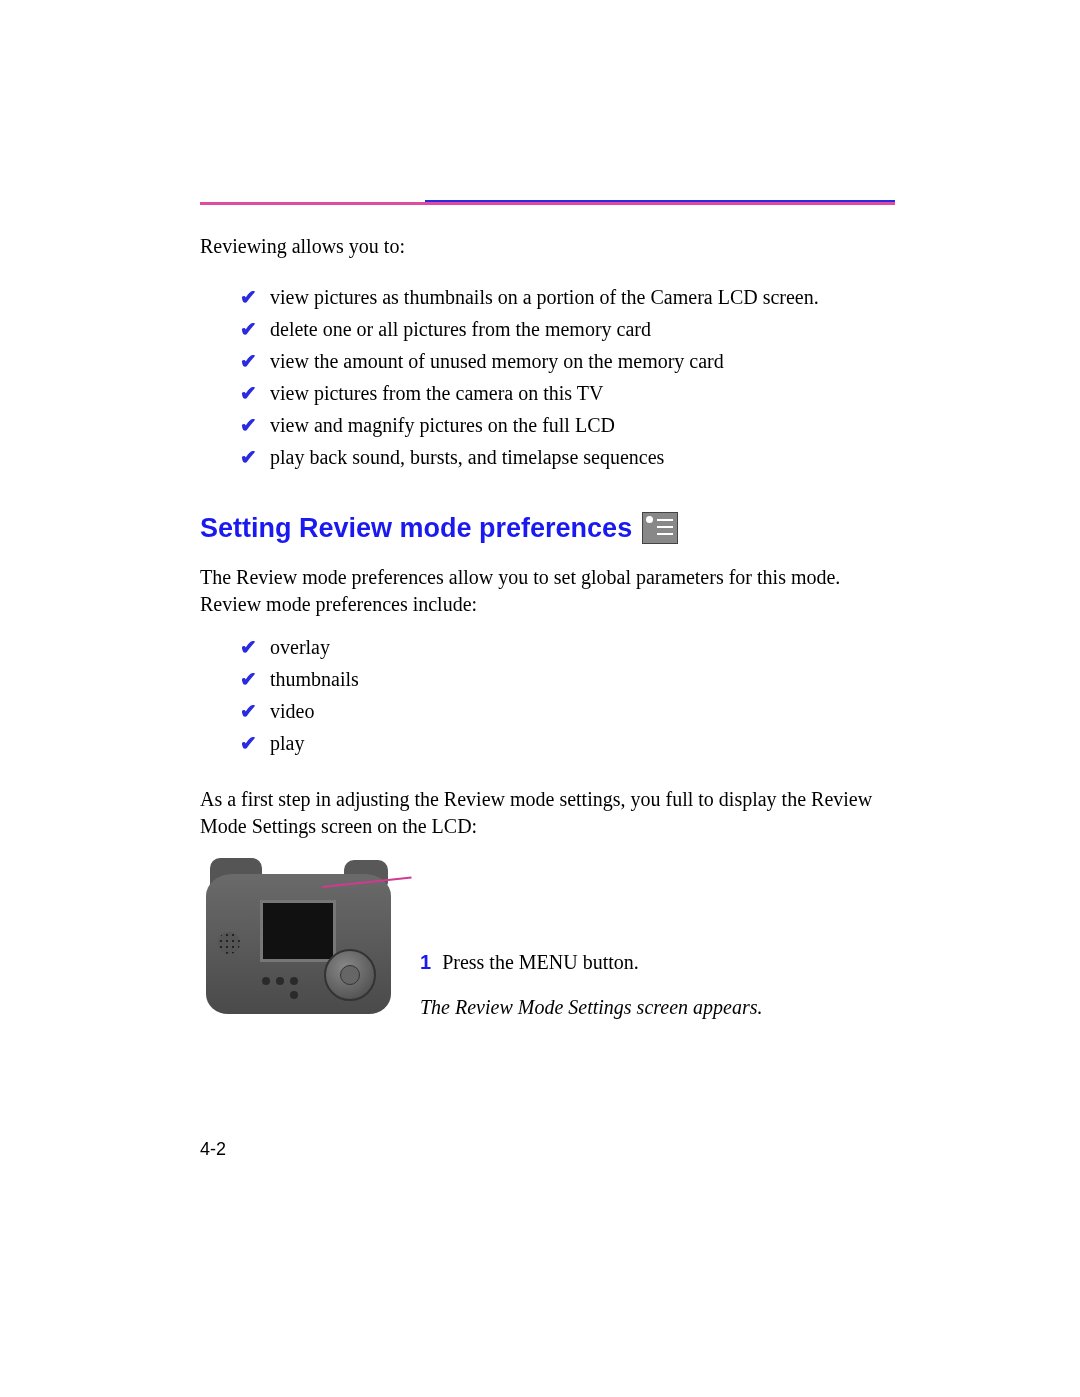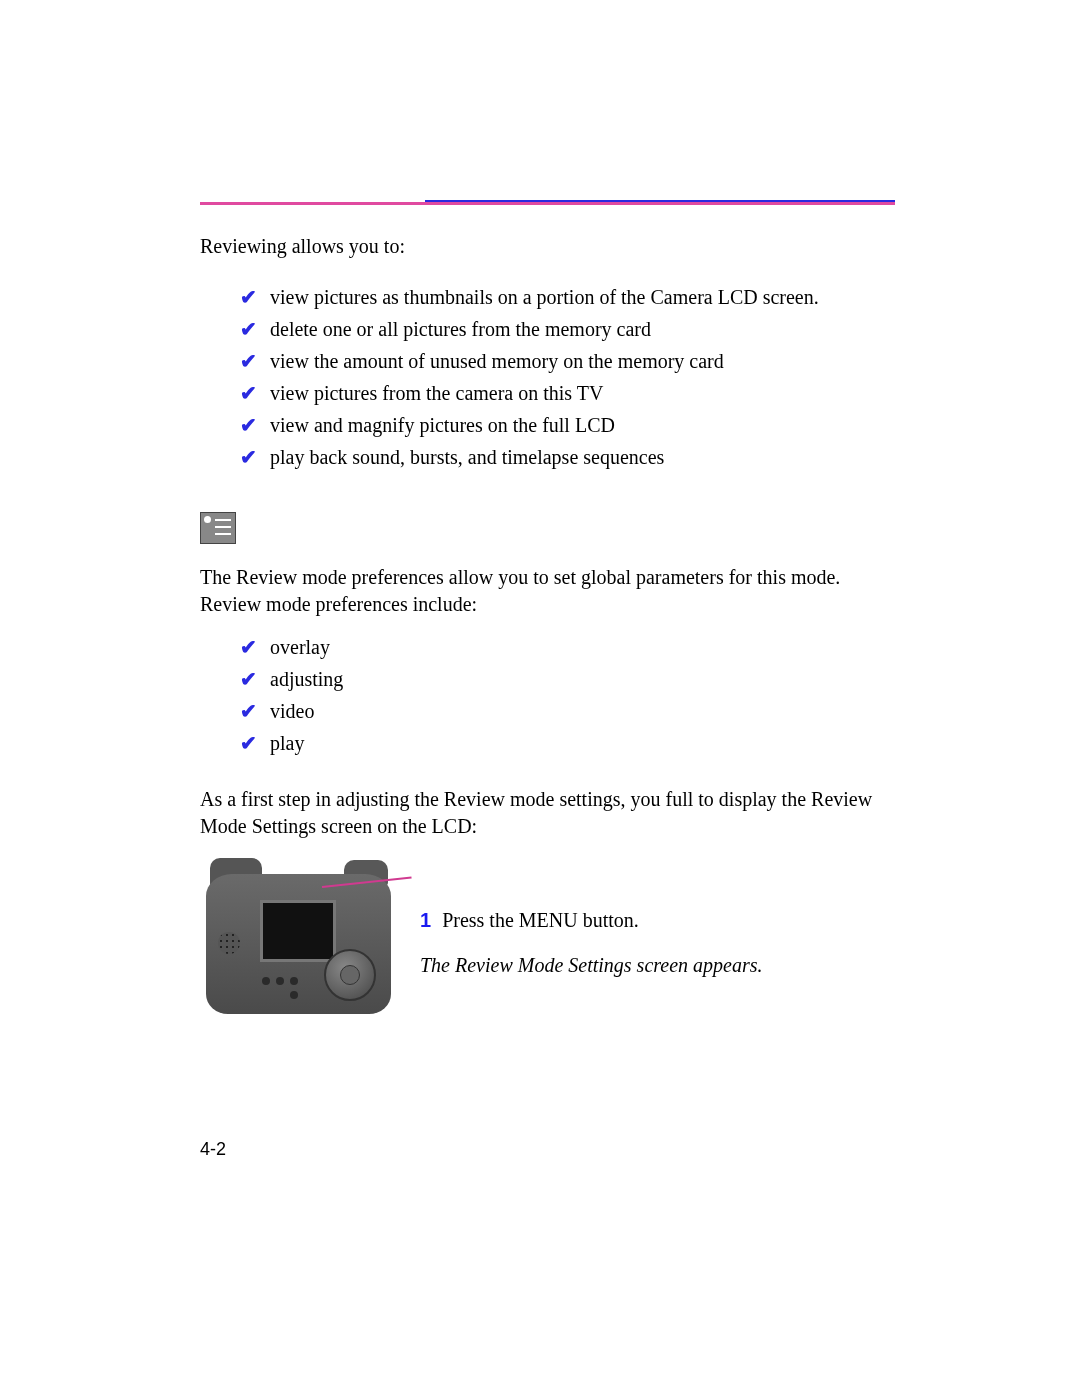--- a/index.html
+++ b/index.html
@@ -81,21 +81,21 @@
     background: #fff;
     box-shadow: 0 7px 0 #fff, 0 14px 0 #fff;
   }
   .para {
     font-size: 20px;
     line-height: 1.35;
     margin-bottom: 14px;
   }
   .step-row {
     display: flex;
-    align-items: center;
+    align-items: flex-end;
     gap: 20px;
     margin-top: 8px;
   }
   .camera-figure {
     width: 200px;
     height: 165px;
     flex: 0 0 200px;
     position: relative;
   }
   .camera-body {
@@ -209,28 +209,29 @@
   <ul class="check">
     <li>view pictures as thumbnails on a portion of the Camera LCD screen.</li>
     <li>delete one or all pictures from the memory card</li>
     <li>view the amount of unused memory on the memory card</li>
     <li>view pictures from the camera on this TV</li>
     <li>view and magnify pictures on the full LCD</li>
     <li>play back sound, bursts, and timelapse sequences</li>
   </ul>
 
   <h2 class="section">
+    <span>Setting Review mode preferences</span>
     <span class="section-icon"></span>
   </h2>
 
   <p class="para">The Review mode preferences allow you to set global parameters for this mode. Review mode preferences include:</p>
 
   <ul class="check">
     <li>overlay</li>
-    <li>adjusting</li>
+    <li>thumbnails</li>
     <li>video</li>
     <li>play</li>
   </ul>
 
   <p class="para">As a first step in adjusting the Review mode settings, you full to display the Review Mode Settings screen on the LCD:</p>
 
   <div class="step-row">
     <div class="camera-figure">
       <div class="camera-hump"></div>
       <div class="camera-hump2"></div>

